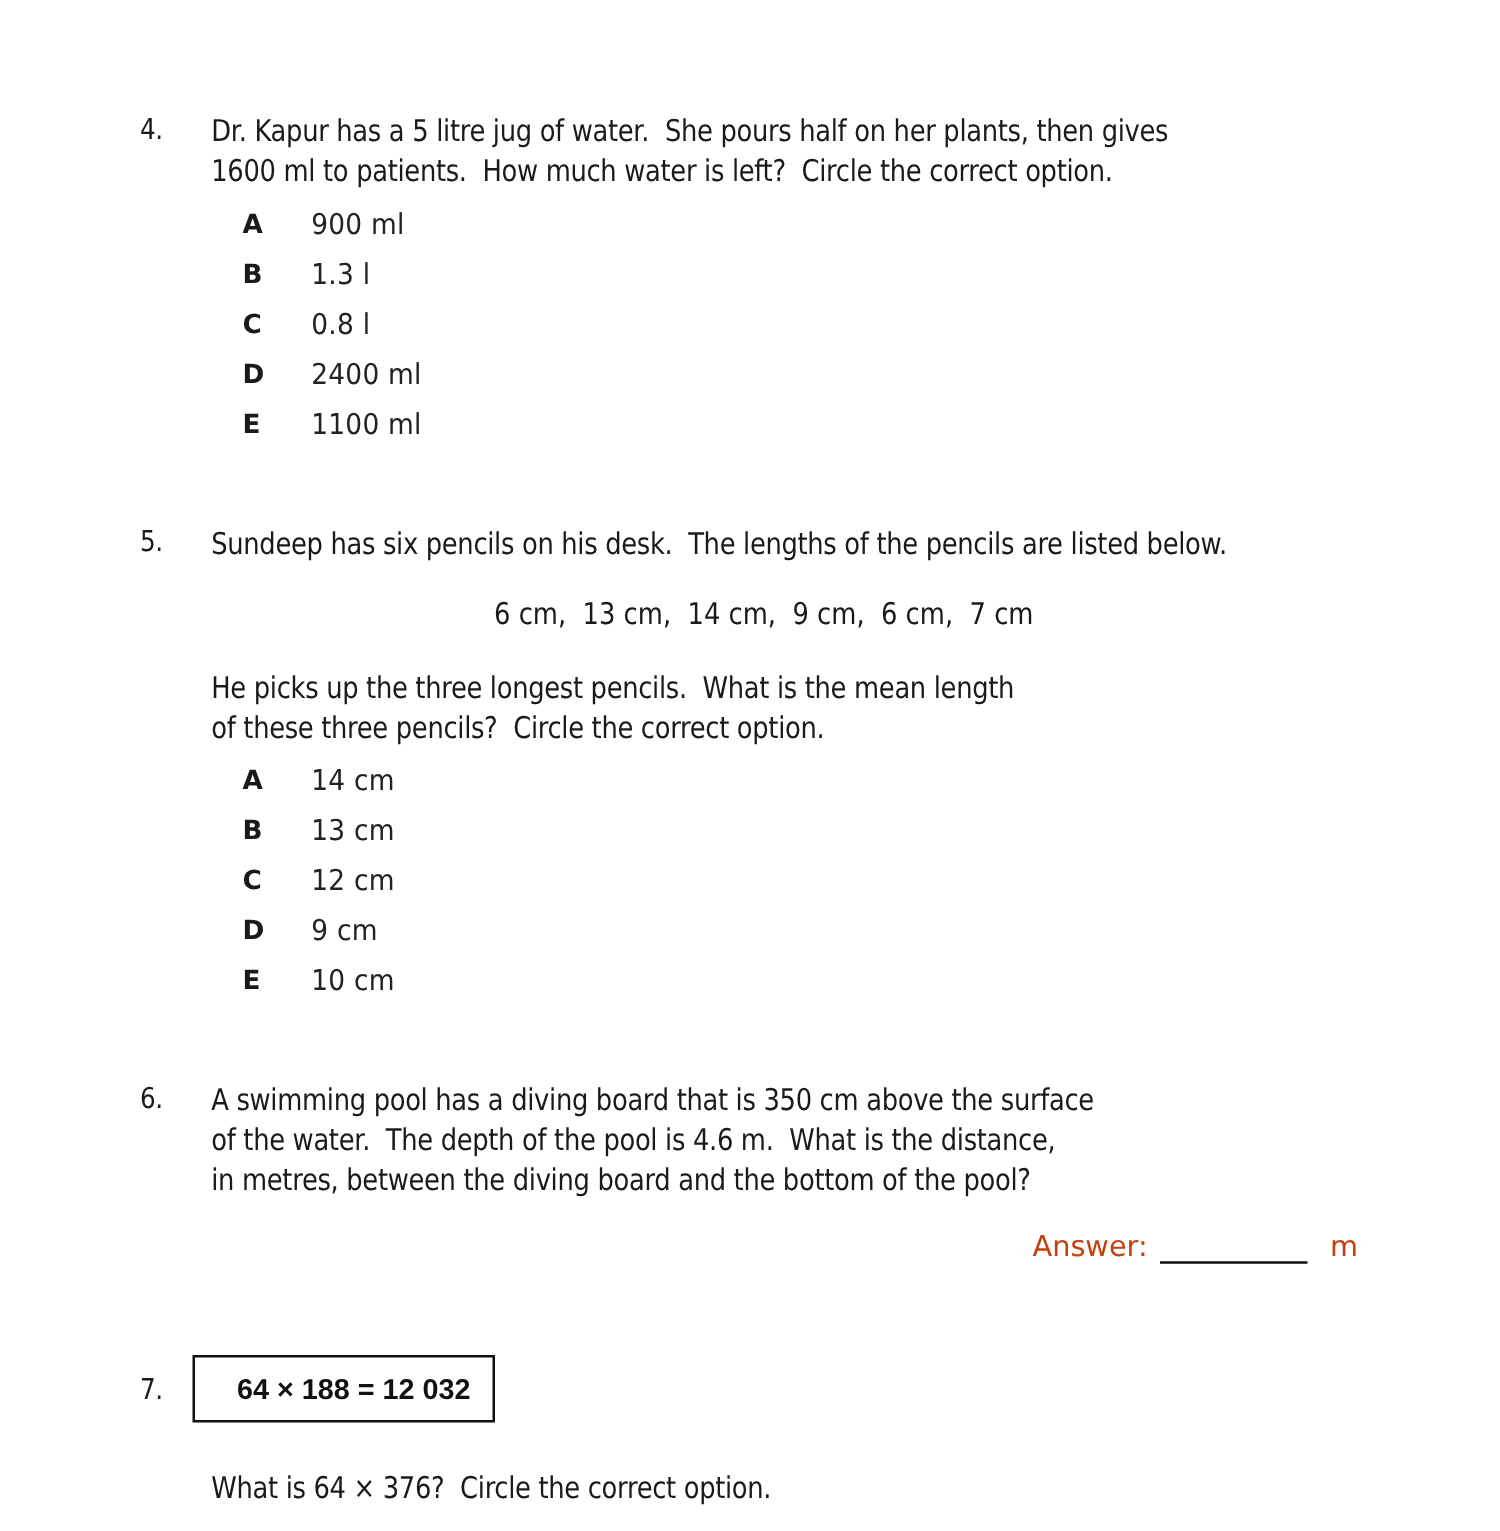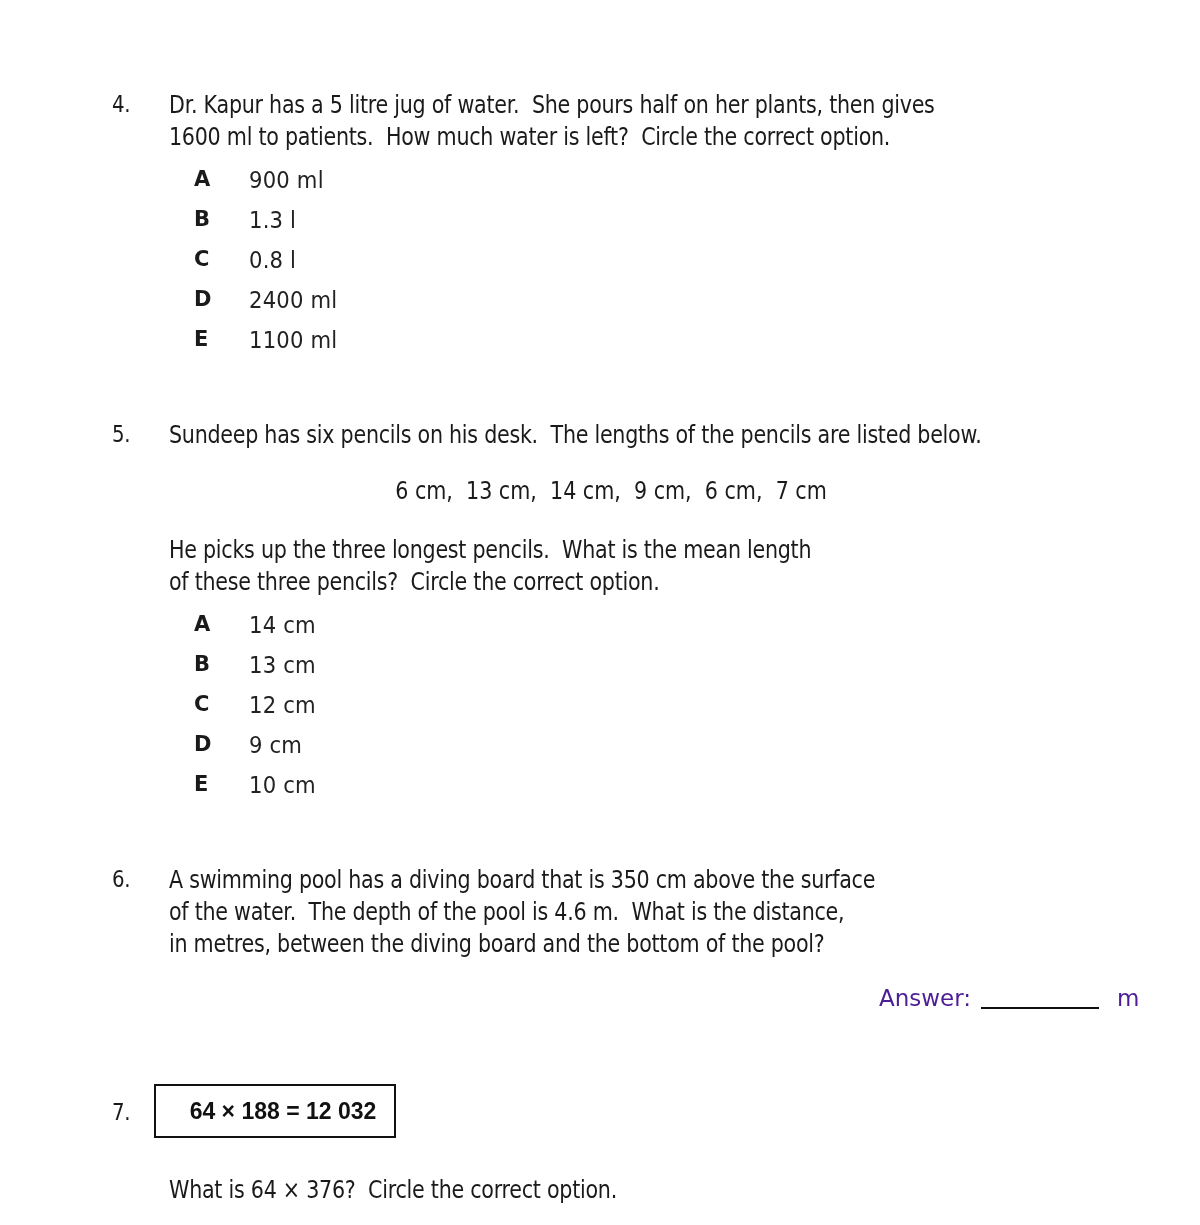--- a/index.html
+++ b/index.html
@@ -78,26 +78,26 @@
       width: 1222px;
       text-align: center;
       font-size: 24px;
       white-space: pre;
       color: #1a1a1a;
       transform: scaleX(0.86);
       transform-origin: 611px top;
     }
     .answer-line {
       position: absolute;
-      left: 879px;
+      left: 826px;
       top: 985px;
       font-size: 23px;
-      color: #4c1d95;
+      color: #c2410c;
       display: flex;
-      align-items: flex-start;
+      align-items: flex-end;
     }
     .answer-label {
       display: inline-block;
     }
     .answer-blank {
       display: inline-block;
       width: 118px;
       border-bottom: 2px solid #111;
       margin-left: 10px;
       margin-right: 18px;

